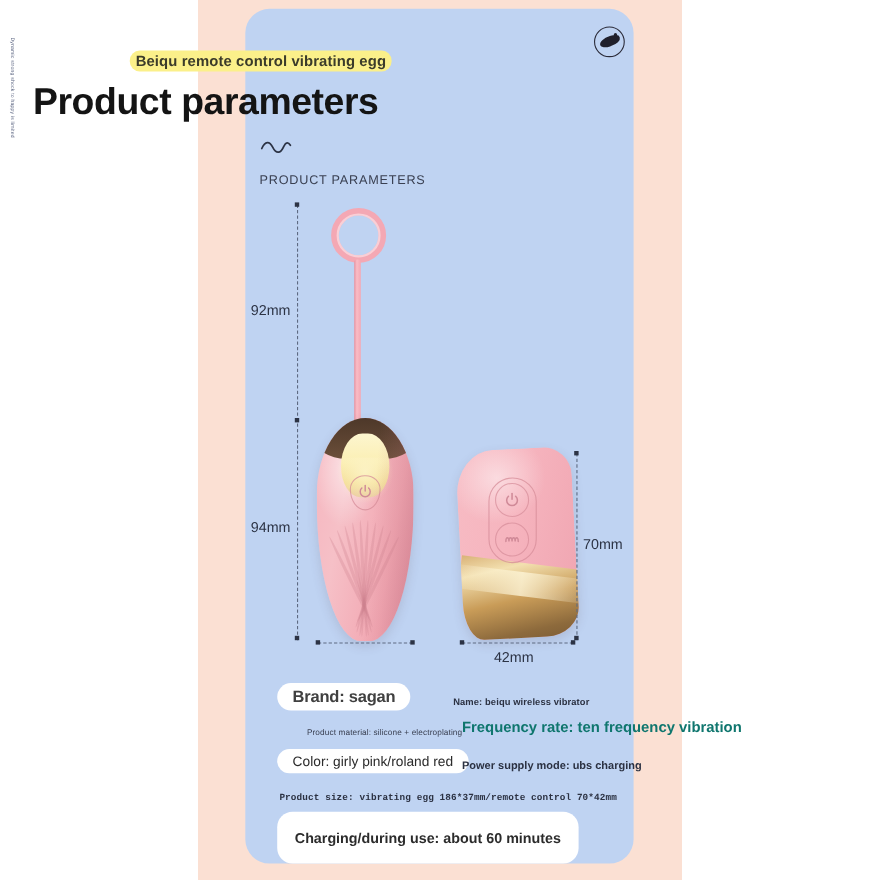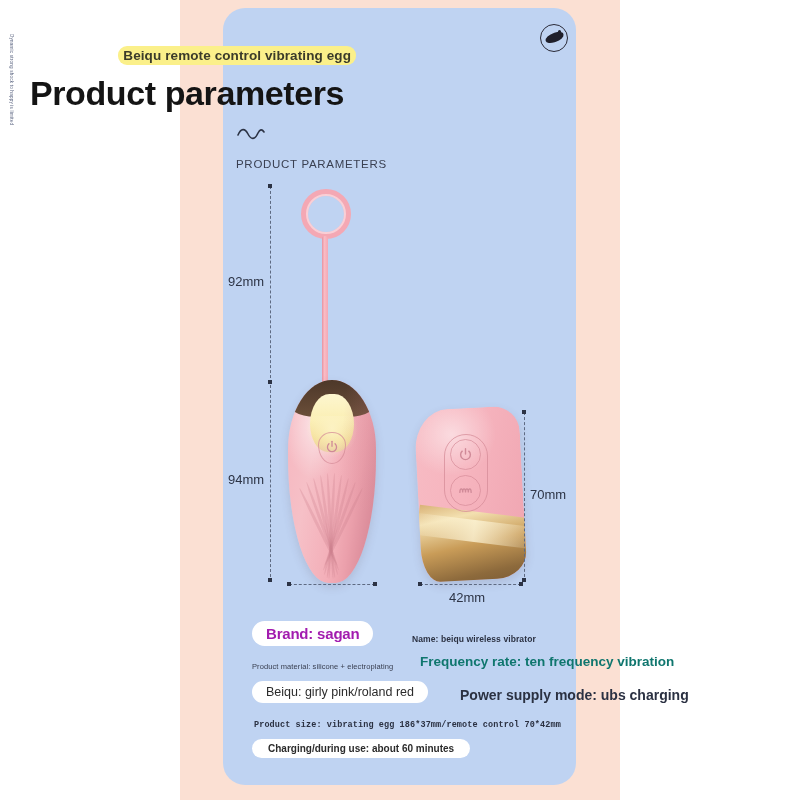--- a/index.html
+++ b/index.html
@@ -284,44 +284,44 @@
   .pill{
     display:inline-block;
     background:#ffffff;
     border-radius:14px;
     padding:4px 14px;
     box-sizing:border-box;
   }
   .pill-lg{
     font-size:15px;
     font-weight:bold;
-    color:#a21caf;
+    color:#404040;
     letter-spacing:-.2px;
   }
   .plain-sm{
     font-size:7.5px;
     color:#3a4052;
     letter-spacing:.1px;
+    margin-left:27px;
   }
   .plain-md{
     font-size:8.5px;
     color:#2b3142;
     font-weight:bold;
     letter-spacing:.1px;
   }
   .plain-lg{
     font-size:13.5px;
     font-weight:bold;
     color:#0f766e;
   }
   .plain-tiny{
-    font-size:14px;
+    font-size:10px;
     font-weight:bold;
     color:#2b3142;
-    margin-left:40px;
   }
 </style>
 </head>
 <body>
 
 <div id="peach-card"></div>
 <div id="blue-panel"></div>
 
 <div id="header-kicker">
   <span class="hl">Beiqu remote control vibrating egg</span>
@@ -419,25 +419,25 @@
 </div>
 
 <div class="spec-row" style="left:252px; top:655px;">
   <span class="plain-sm">Product material: silicone + electroplating</span>
 </div>
 <div class="spec-row" style="left:420px; top:652px;">
   <span class="plain-lg">Frequency rate: ten frequency vibration</span>
 </div>
 
 <div class="spec-row" style="left:252px; top:681px;">
-  <span class="pill" style="font-size:12.5px;color:#2b2b2b;">Beiqu: girly pink/roland red</span>
+  <span class="pill" style="font-size:12.5px;color:#2b2b2b;">Color: girly pink/roland red</span>
 </div>
 <div class="spec-row" style="left:420px; top:686px;">
   <span class="plain-tiny">Power supply mode: ubs charging</span>
 </div>
 
 <div class="spec-row" style="left:254px; top:714px;font-family:Liberation Mono, monospace;">
   <span class="plain-md">Product size: vibrating egg 186*37mm/remote control 70*42mm</span>
 </div>
 
 <div class="spec-row" style="left:252px; top:738px;">
-  <span class="pill" style="font-size:10px;font-weight:bold;color:#2b2b2b;padding:4px 16px;">Charging/during use: about 60 minutes</span>
+  <span class="pill" style="font-size:13px;font-weight:bold;color:#2b2b2b;padding:16px 16px;">Charging/during use: about 60 minutes</span>
 </div>
 
 </body></html>

